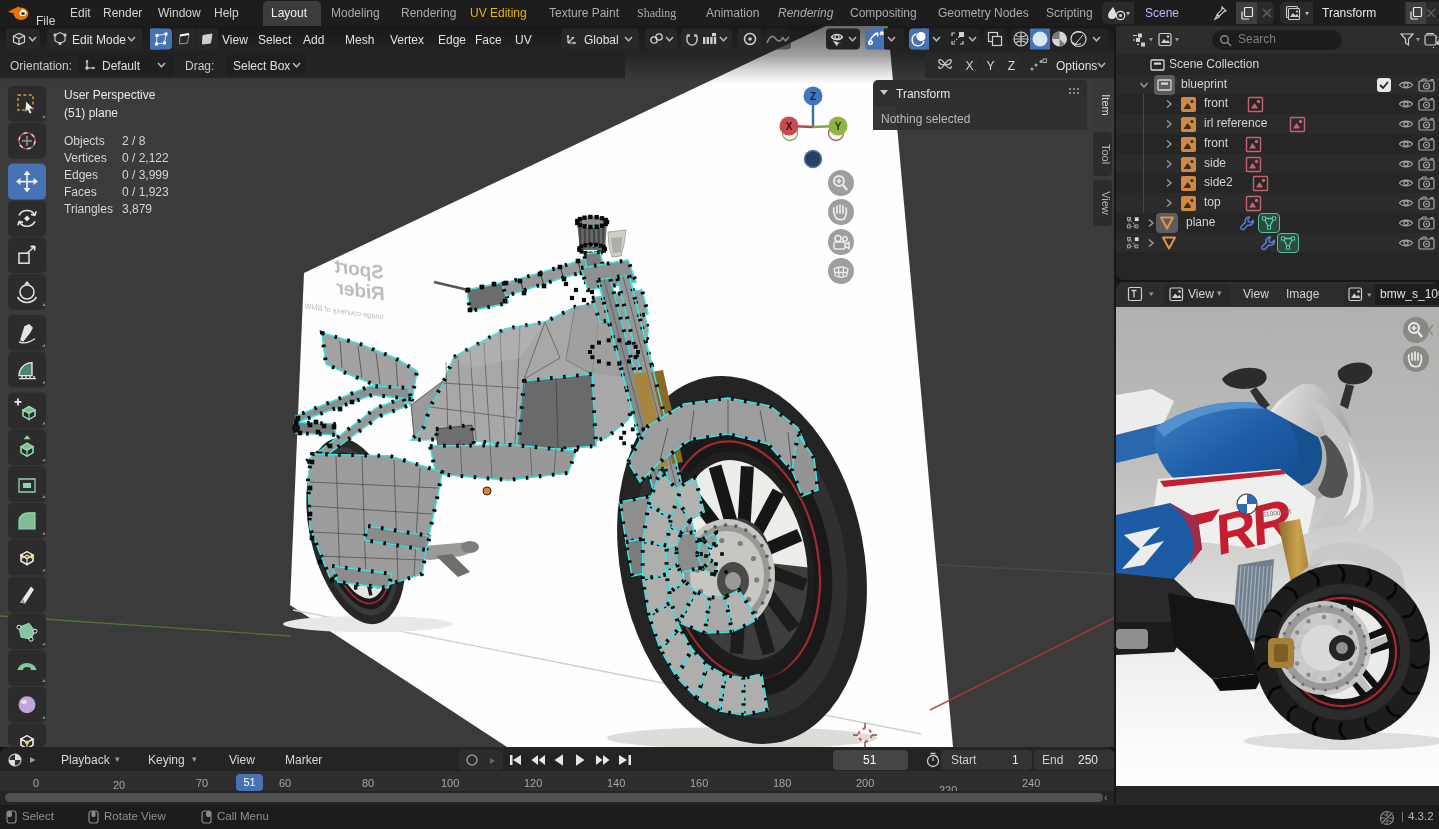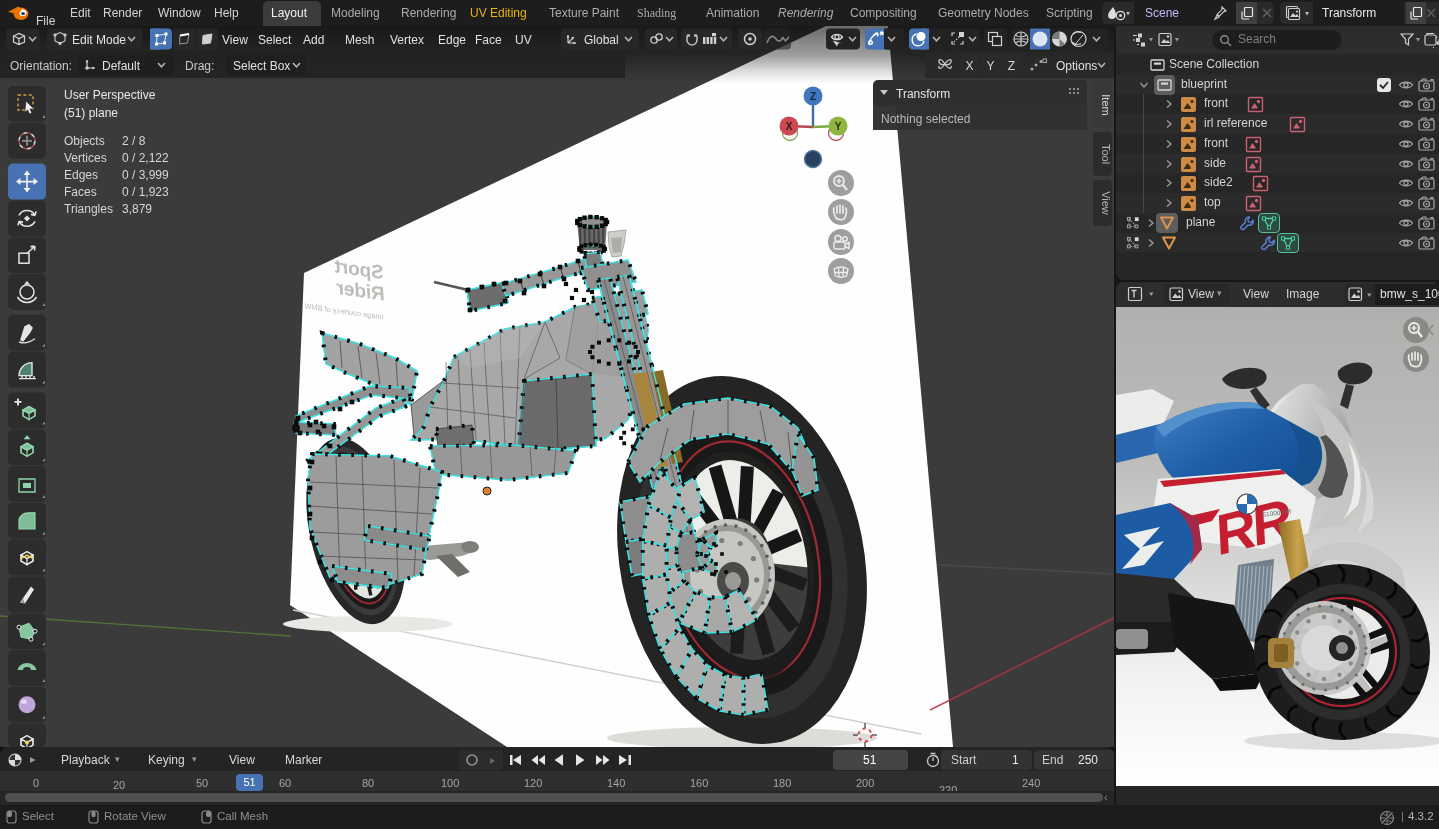--- a/index.html
+++ b/index.html
@@ -898,21 +898,21 @@
   <span class="txt" style="left:951px;top:6px;color:#cfcfcf;">Start</span>
   <span class="txt" style="left:1012px;top:6px;color:#e8e8e8;">1</span>
   <div class="abs" style="left:1034px;top:3px;width:80px;height:20px;background:#333;border-radius:4px;"></div>
   <span class="txt" style="left:1042px;top:6px;color:#cfcfcf;">End</span>
   <span class="txt" style="left:1078px;top:6px;color:#e8e8e8;">250</span>
 
   <div class="abs" style="left:0;top:24px;width:1114px;height:20px;background:#2e2e2e;"></div>
   <div class="abs" style="left:0;top:28px;width:1114px;height:16px;font-size:11px;color:#a5a5a5;">
     <span class="txt" style="left:33px;top:2px;">0</span>
     <span class="txt" style="left:113px;top:4px;">20</span>
-    <span class="txt" style="left:196px;top:2px;">50</span>
+    <span class="txt" style="left:196px;top:2px;">70</span>
     <span class="txt" style="left:279px;top:2px;">60</span>
     <span class="txt" style="left:362px;top:2px;">80</span>
     <span class="txt" style="left:441px;top:2px;">100</span>
     <span class="txt" style="left:524px;top:2px;">120</span>
     <span class="txt" style="left:607px;top:2px;">140</span>
     <span class="txt" style="left:690px;top:2px;">160</span>
     <span class="txt" style="left:773px;top:2px;">180</span>
     <span class="txt" style="left:856px;top:2px;">200</span>
     <span class="txt" style="left:939px;top:9px;">220</span>
     <span class="txt" style="left:1022px;top:2px;">240</span>
@@ -1438,21 +1438,21 @@
   <span class="txt" style="left:22px;top:5px;">Select</span>
   <svg class="abs" style="left:88px;top:5px;" width="11" height="14" viewBox="0 0 11 14">
     <rect x="1" y="1" width="9" height="12" rx="2.5" fill="none" stroke="#8a8a8a" stroke-width="1.2"></rect>
     <rect x="3.5" y="1" width="4" height="6" rx="1.5" fill="#8a8a8a"></rect>
   </svg>
   <span class="txt" style="left:104px;top:5px;">Rotate View</span>
   <svg class="abs" style="left:201px;top:5px;" width="11" height="14" viewBox="0 0 11 14">
     <rect x="1" y="1" width="9" height="12" rx="2.5" fill="none" stroke="#8a8a8a" stroke-width="1.2"></rect>
     <rect x="5" y="1" width="5" height="6" rx="2" fill="#8a8a8a"></rect>
   </svg>
-  <span class="txt" style="left:217px;top:5px;">Call Mesh</span>
+  <span class="txt" style="left:217px;top:5px;">Call Menu</span>
   <svg class="abs" style="left:1378px;top:4px;" width="18" height="18" viewBox="0 0 18 18">
     <circle cx="9" cy="9" r="6.5" fill="none" stroke="#8a8a8a" stroke-width="1.2"></circle>
     <path d="M9 2.5 l0 13 M2.5 9 l13 0 M4.5 4.8 c3 2 6 2 9 0 M4.5 13.2 c3-2 6-2 9 0" fill="none" stroke="#8a8a8a" stroke-width="1"></path>
     <path d="M3.5 14.5 L14.5 3.5" stroke="#1c1c1c" stroke-width="3"></path>
     <path d="M3.5 14.5 L14.5 3.5" stroke="#8a8a8a" stroke-width="1.2"></path>
   </svg>
   <span class="txt" style="left:1401px;top:5px;color:#7f7f7f;">|</span>
   <span class="txt" style="left:1408px;top:5px;color:#b5b5b5;">4.3.2</span>
 </div>
 

